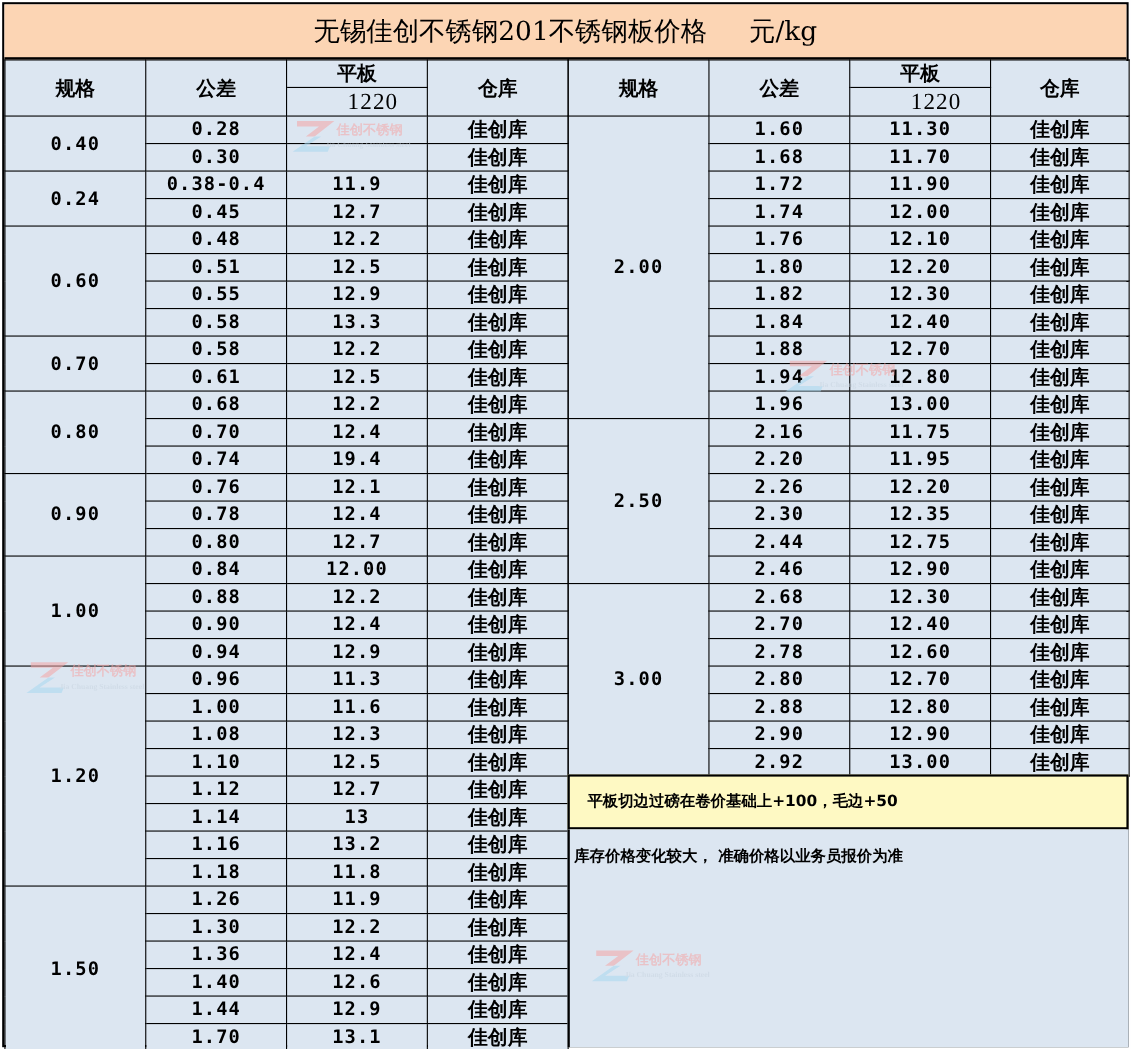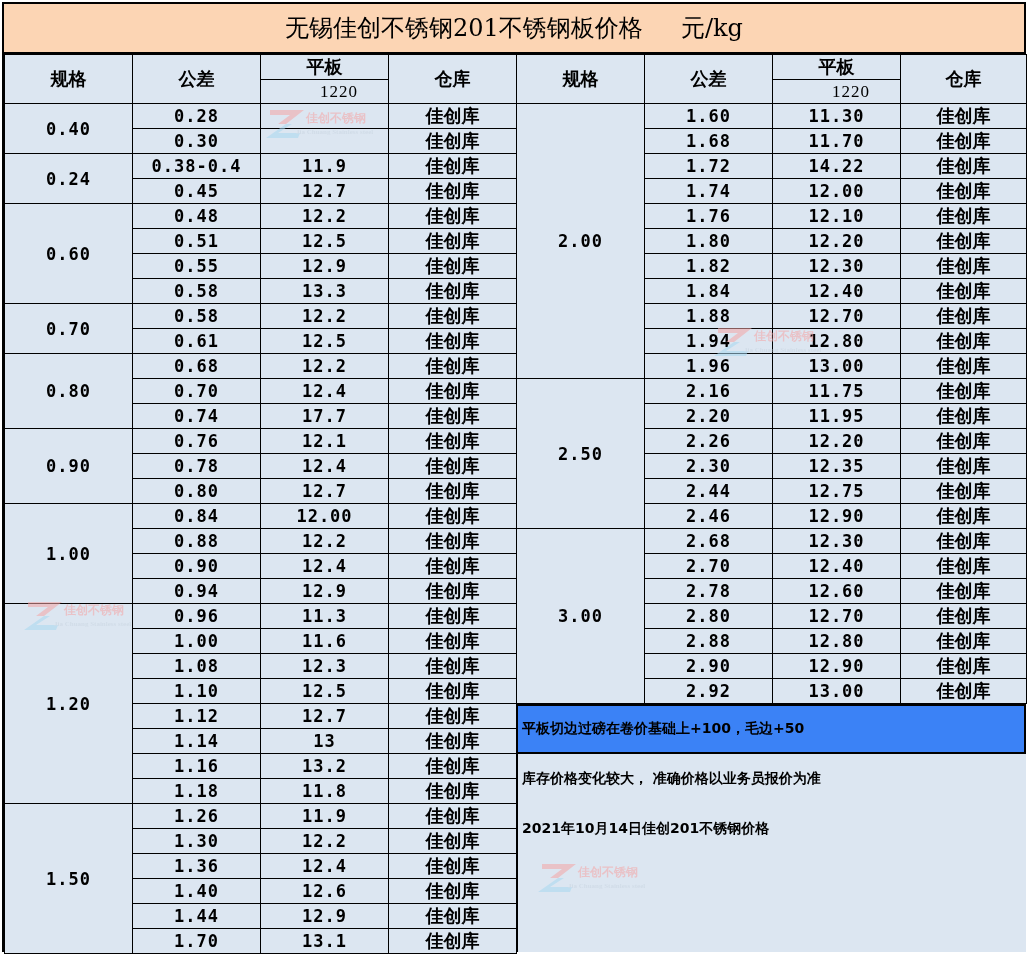--- a/index.html
+++ b/index.html
@@ -3,24 +3,24 @@
 <meta charset="utf-8">
 <style>
   html,body{margin:0;padding:0;background:#ffffff;}
   body{width:1028px;height:954px;position:relative;overflow:hidden;font-family:"DejaVu Serif","Liberation Serif",serif;}
   .sheet{position:absolute;left:2px;top:2px;width:1024px;height:950px;border:2px solid #000;box-sizing:border-box;background:#dce6f1;}
   .title{position:absolute;left:0;top:0;width:1020px;height:48px;background:#fcd5b4;border-bottom:2px solid #000;display:flex;align-items:center;justify-content:center;font-size:24px;color:#000;font-family:"DejaVu Serif","Liberation Serif",serif;white-space:pre;}
   table.grid{position:absolute;top:50px;border-collapse:collapse;table-layout:fixed;}
   table.grid td{border:1px solid #000;height:24px;padding:0;text-align:center;vertical-align:middle;font-size:17px;color:#000;background:#dce6f1;white-space:nowrap;overflow:hidden;font-family:"DejaVu Sans Mono","Liberation Mono",monospace;font-weight:bold;letter-spacing:1px;}
   table.grid td.wh{font-family:"DejaVu Serif","Liberation Serif",serif;font-weight:bold;font-size:18px;letter-spacing:0;}
   table.grid td.hd{font-family:"DejaVu Serif","Liberation Serif",serif;font-weight:bold;font-size:18px;letter-spacing:0;}
-  table.grid td.hd2{font-family:"Liberation Serif","DejaVu Serif",serif;font-weight:normal;font-size:17px;height:23px;padding-left:29px;}
+  table.grid td.hd2{font-family:"Liberation Serif","DejaVu Serif",serif;font-weight:normal;font-size:21px;height:23px;padding-left:29px;}
   #left{left:0;width:512px;}
   #right{left:512px;width:510px;}
-  .note-green{position:absolute;left:512px;top:700px;width:510px;height:50px;background:#3b82f6;border:2px solid #000;box-sizing:border-box;display:flex;align-items:center;padding-left:4px;font-size:14px;font-weight:bold;font-family:"DejaVu Sans","Liberation Sans",sans-serif;}
+  .note-green{position:absolute;left:512px;top:700px;width:510px;height:50px;background:#fef9c3;border:2px solid #000;box-sizing:border-box;display:flex;align-items:center;padding-left:16px;font-size:14px;font-weight:bold;font-family:"DejaVu Sans","Liberation Sans",sans-serif;}
   .note-blue{position:absolute;left:512px;top:750px;width:510px;height:198px;background:#dce6f1;border-left:2px solid #000;box-sizing:border-box;font-size:14px;font-weight:bold;font-family:"DejaVu Sans","Liberation Sans",sans-serif;}
   .note-blue .l1{position:absolute;left:4px;top:16px;}
   .note-blue .l2{position:absolute;left:4px;top:66px;}
   .wm{position:absolute;pointer-events:none;opacity:0.55;}
   .wm .z{position:absolute;left:0;top:0;width:42px;height:32px;}
   .wm .cn{position:absolute;left:42px;top:2px;font-size:12px;color:#f4a6a6;font-weight:bold;font-family:"DejaVu Sans","Liberation Sans",sans-serif;white-space:nowrap;}
   .wm .en{position:absolute;left:32px;top:20px;font-size:7px;color:#c8d4e0;font-family:"Liberation Serif","DejaVu Serif",serif;white-space:nowrap;font-weight:bold;}
 </style>
 </head>
 <body>
@@ -105,21 +105,21 @@
           <td>12.2</td>
           <td class="wh">佳创库</td>
         </tr>
         <tr>
           <td>0.70</td>
           <td>12.4</td>
           <td class="wh">佳创库</td>
         </tr>
         <tr>
           <td>0.74</td>
-          <td>17.7</td>
+          <td>19.4</td>
           <td class="wh">佳创库</td>
         </tr>
         <tr>
           <td rowspan="3">0.90</td>
           <td>0.76</td>
           <td>12.1</td>
           <td class="wh">佳创库</td>
         </tr>
         <tr>
           <td>0.78</td>
@@ -250,21 +250,21 @@
           <td>11.30</td>
           <td class="wh">佳创库</td>
         </tr>
         <tr>
           <td>1.68</td>
           <td>11.70</td>
           <td class="wh">佳创库</td>
         </tr>
         <tr>
           <td>1.72</td>
-          <td>14.22</td>
+          <td>11.90</td>
           <td class="wh">佳创库</td>
         </tr>
         <tr>
           <td>1.74</td>
           <td>12.00</td>
           <td class="wh">佳创库</td>
         </tr>
         <tr>
           <td>1.76</td>
           <td>12.10</td>
@@ -366,21 +366,20 @@
           <td>2.92</td>
           <td>13.00</td>
           <td class="wh">佳创库</td>
         </tr>
       </tbody>
   </table>
 
   <div class="note-green">平板切边过磅在卷价基础上+100，毛边+50</div>
   <div class="note-blue">
     <div class="l1">库存价格变化较大， 准确价格以业务员报价为准</div>
-    <div class="l2">2021年10月14日佳创201不锈钢价格</div>
   </div>
 
   <div class="wm" style="left:260px;top:104px;width:160px;height:36px;">
     <svg class="z" viewBox="0 0 42 32">
         <polygon points="6,2 40,2 22,16 14,16 26,7 6,7" fill="#f4a6a6"></polygon>
         <polygon points="22,16 2,30 34,30 36,25 14,25 28,16" fill="#a8d8f0"></polygon>
       </svg>
     <span class="cn">佳创不锈钢</span>
     <span class="en">Jia Chuang Stainless steel</span>
   </div>

